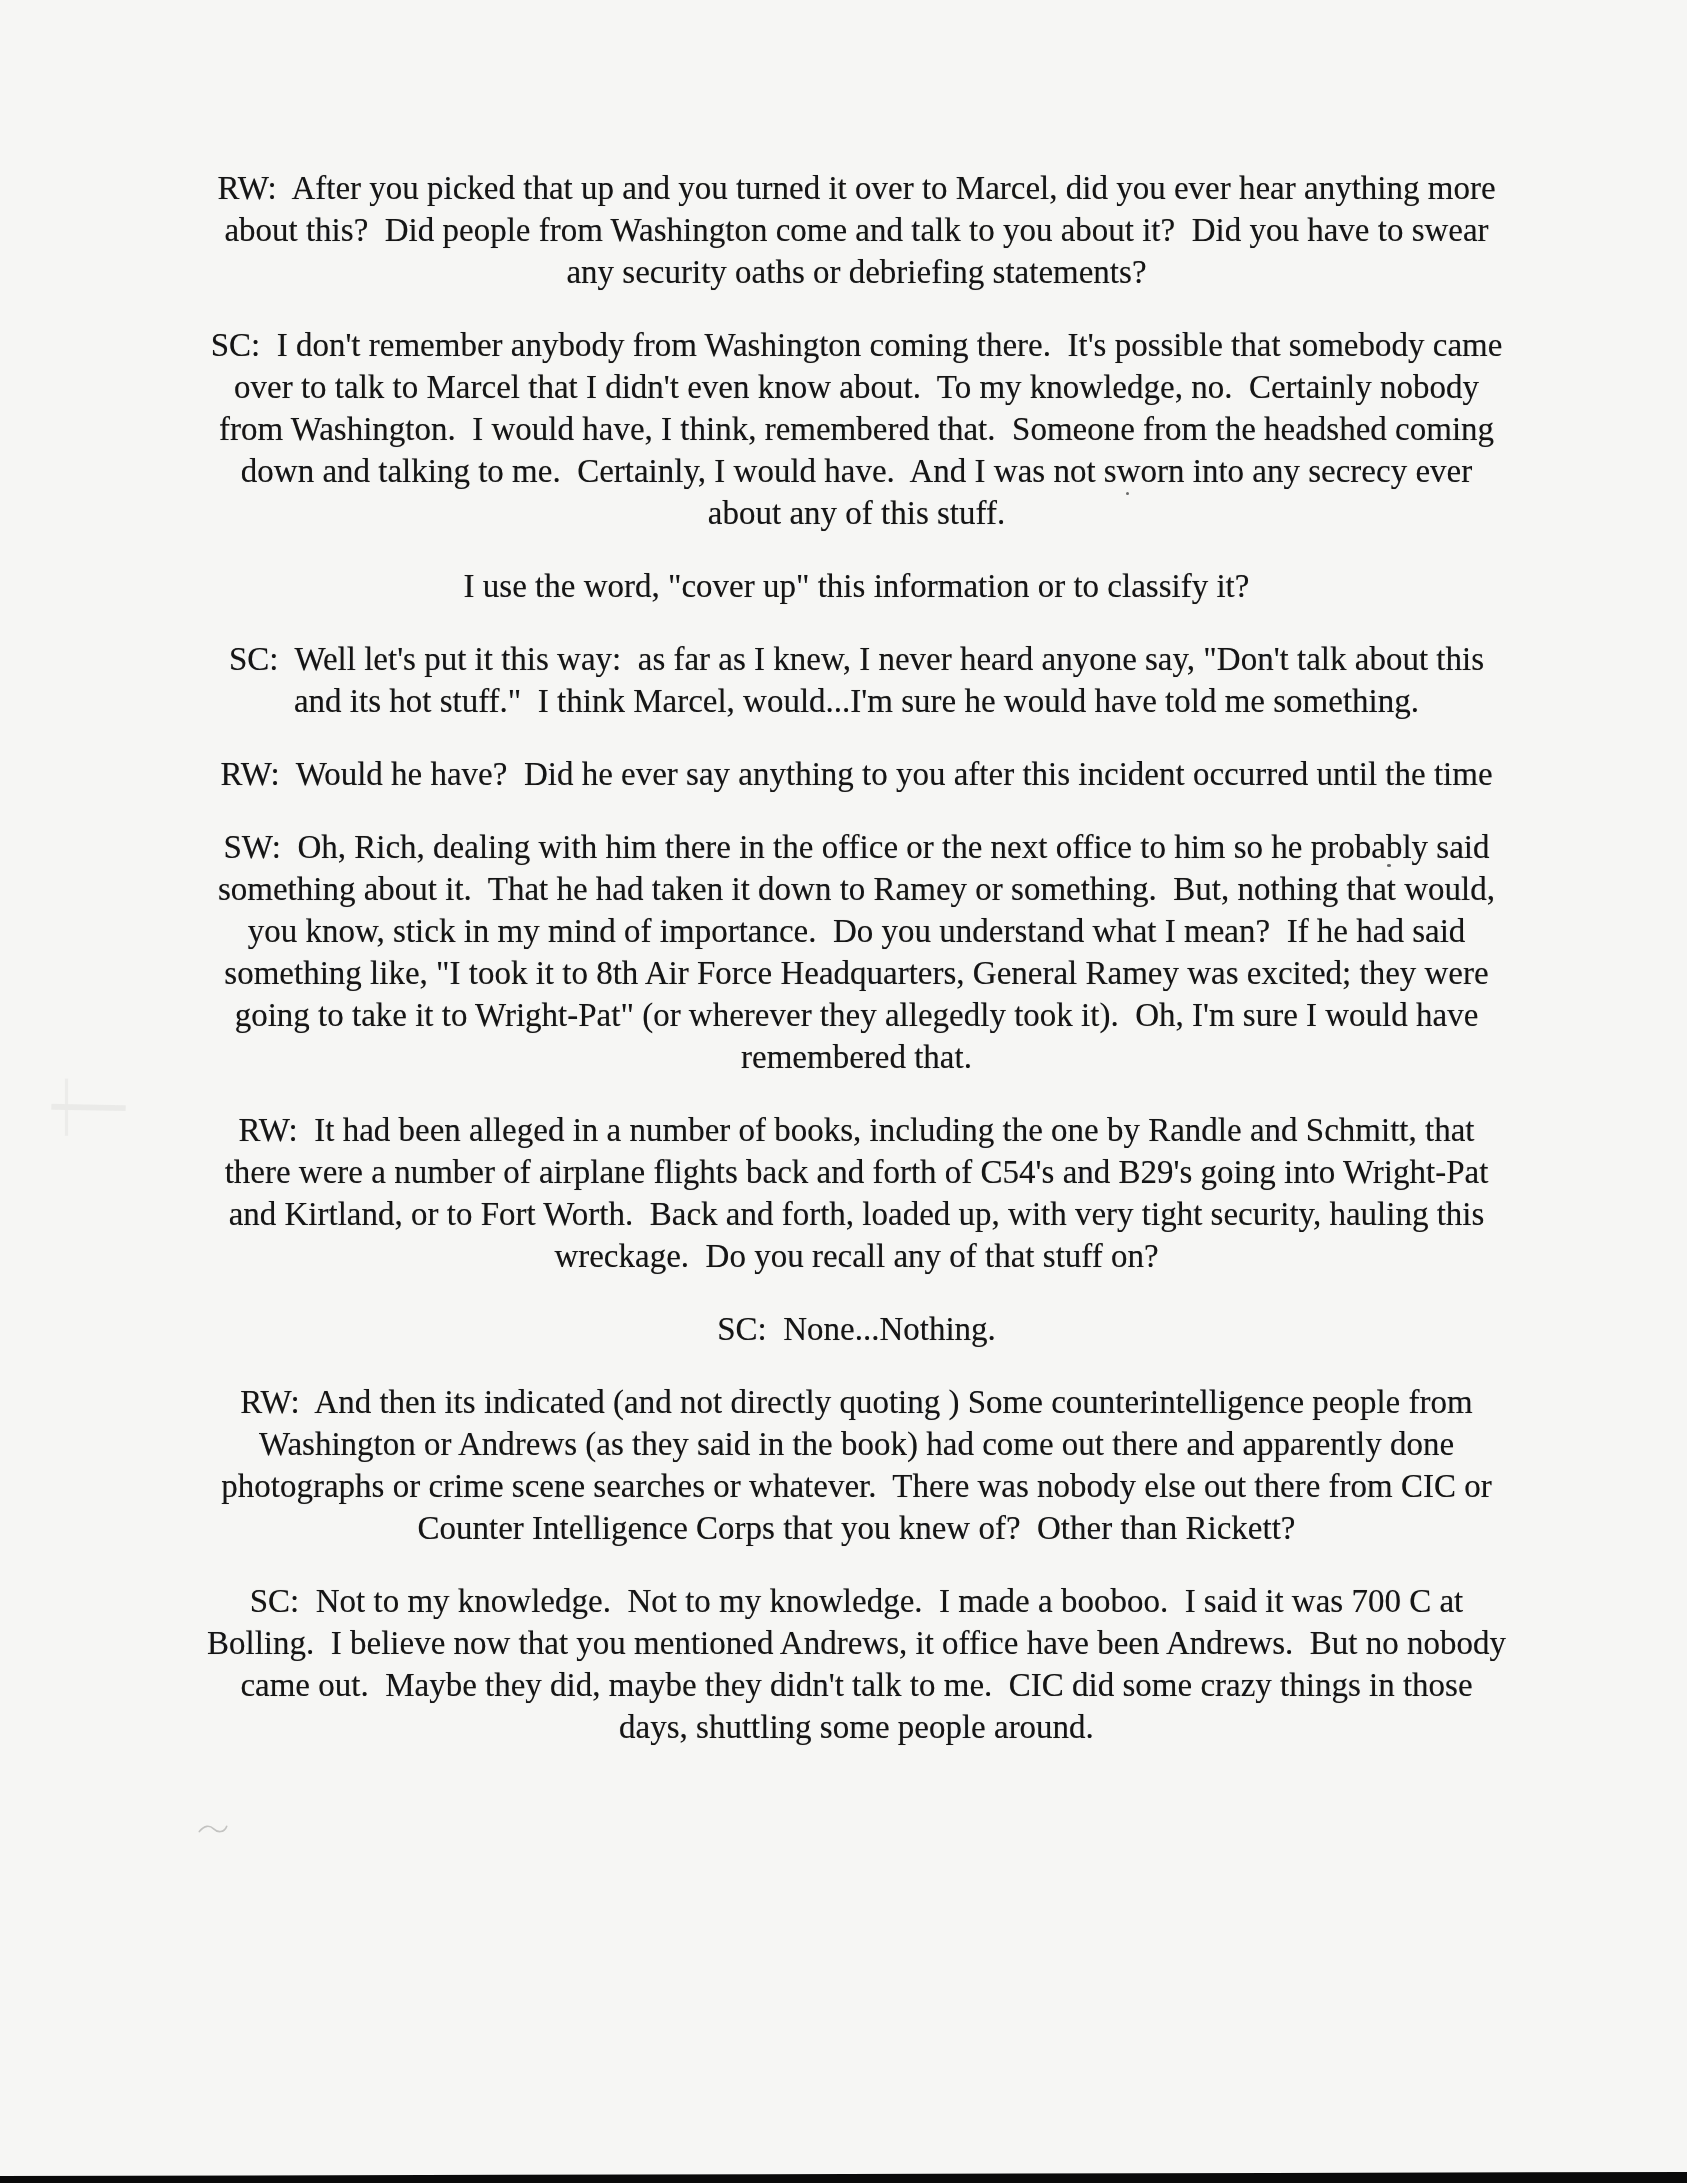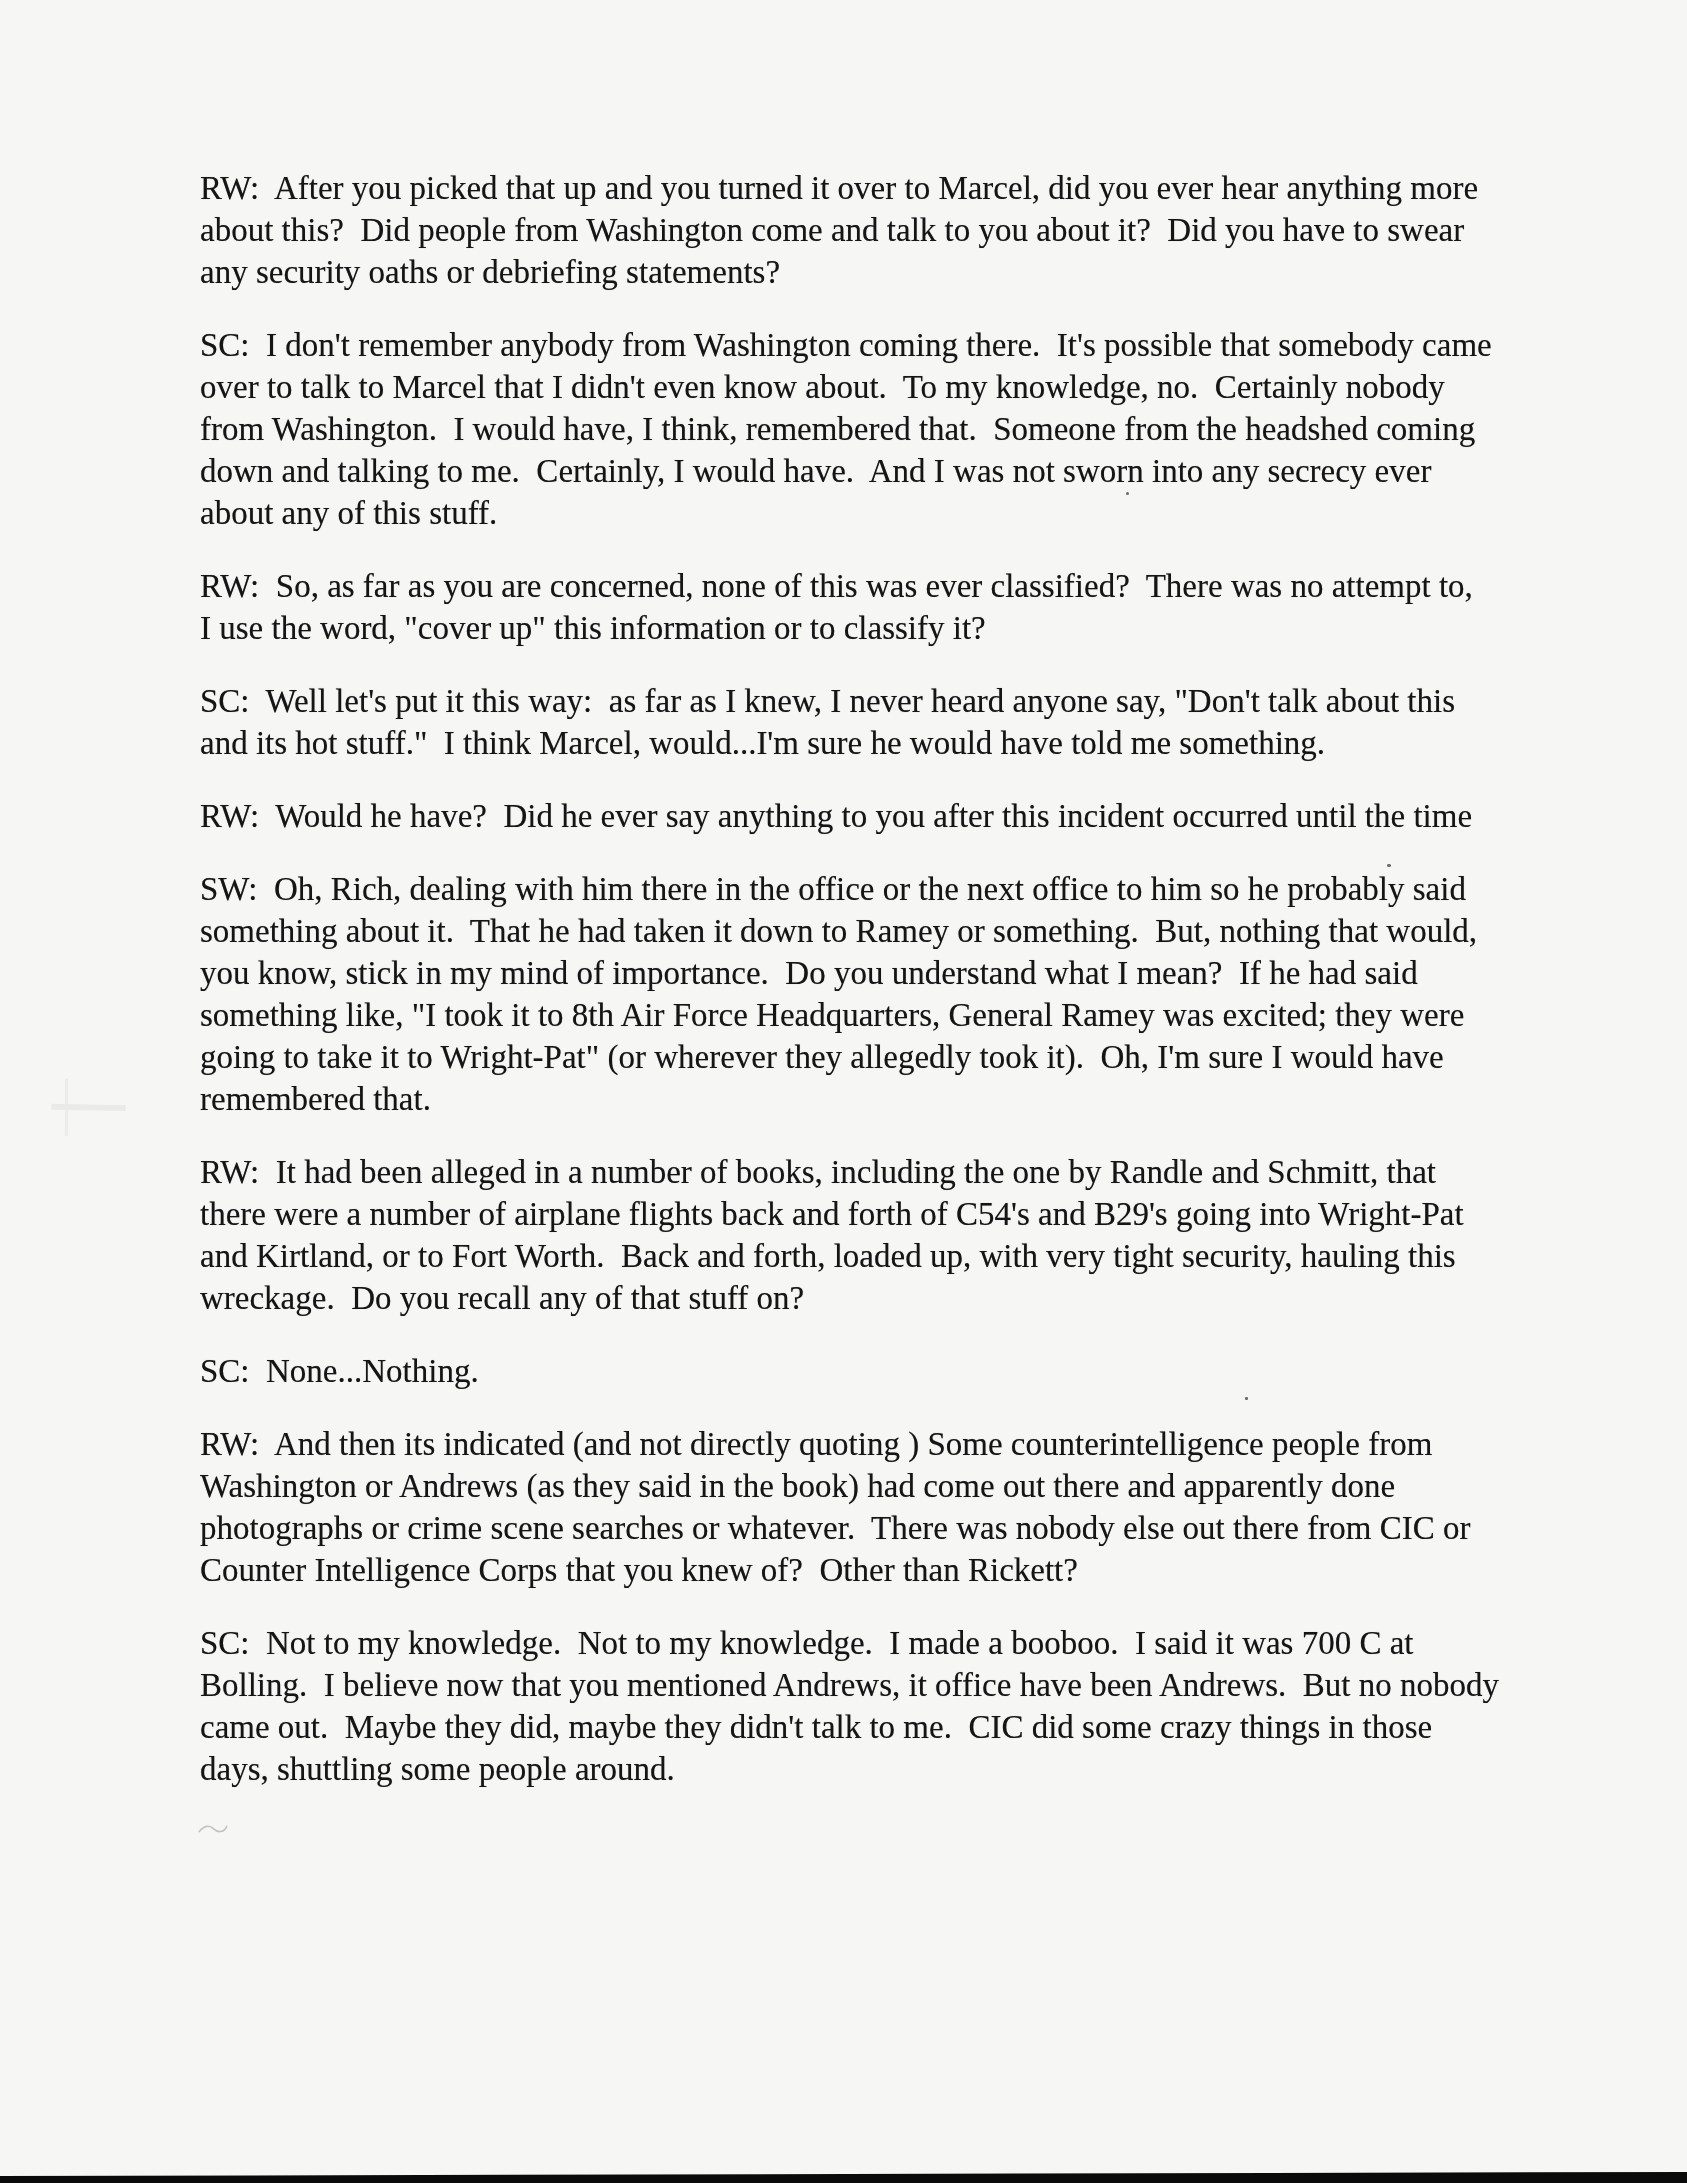--- a/index.html
+++ b/index.html
@@ -7,20 +7,21 @@
     padding: 0;
     background: #e9e9e7;
   }
   .page {
     position: relative;
     width: 1687px;
     height: 2183px;
     background: #f6f6f4;
     overflow: hidden;
     font-family: "Liberation Serif", "DejaVu Serif", serif;
+    text-align: center;
   }
   .transcript {
     position: absolute;
     left: 200px;
     top: 167px;
     width: 1313px;
     color: #151515;
     font-size: 33px;
     line-height: 42px;
     text-shadow: 0 0 0.7px rgba(15,15,15,0.45);
@@ -81,21 +82,20 @@
         <div class="line">any security oaths or debriefing statements?</div>
       </div>
       <div class="paragraph">
         <div class="line">SC:  I don't remember anybody from Washington coming there.  It's possible that somebody came</div>
         <div class="line">over to talk to Marcel that I didn't even know about.  To my knowledge, no.  Certainly nobody</div>
         <div class="line">from Washington.  I would have, I think, remembered that.  Someone from the headshed coming</div>
         <div class="line">down and talking to me.  Certainly, I would have.  And I was not sworn into any secrecy ever</div>
         <div class="line">about any of this stuff.</div>
       </div>
       <div class="paragraph">
-        <div class="line">RW:  So, as far as you are concerned, none of this was ever classified?  There was no attempt to,</div>
         <div class="line">I use the word, "cover up" this information or to classify it?</div>
       </div>
       <div class="paragraph">
         <div class="line">SC:  Well let's put it this way:  as far as I knew, I never heard anyone say, "Don't talk about this</div>
         <div class="line">and its hot stuff."  I think Marcel, would...I'm sure he would have told me something.</div>
       </div>
       <div class="paragraph">
         <div class="line">RW:  Would he have?  Did he ever say anything to you after this incident occurred until the time</div>
       </div>
       <div class="paragraph">

